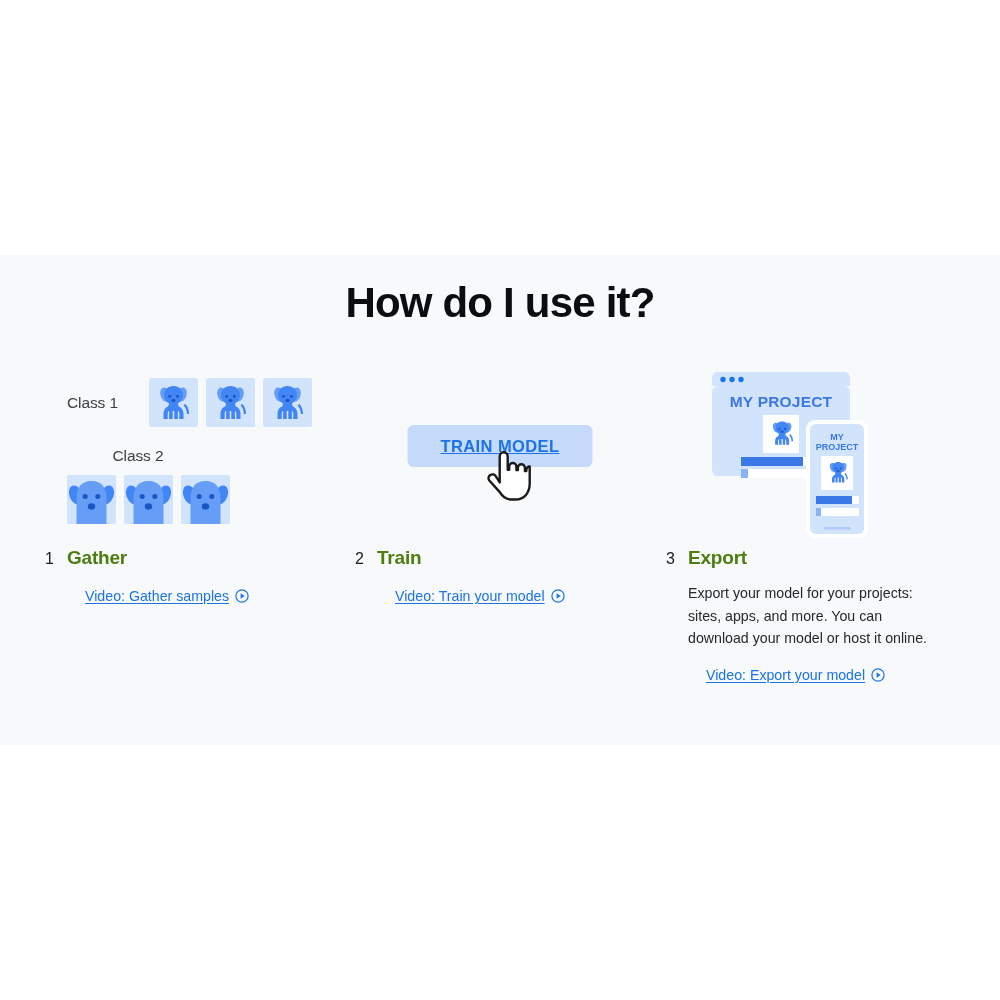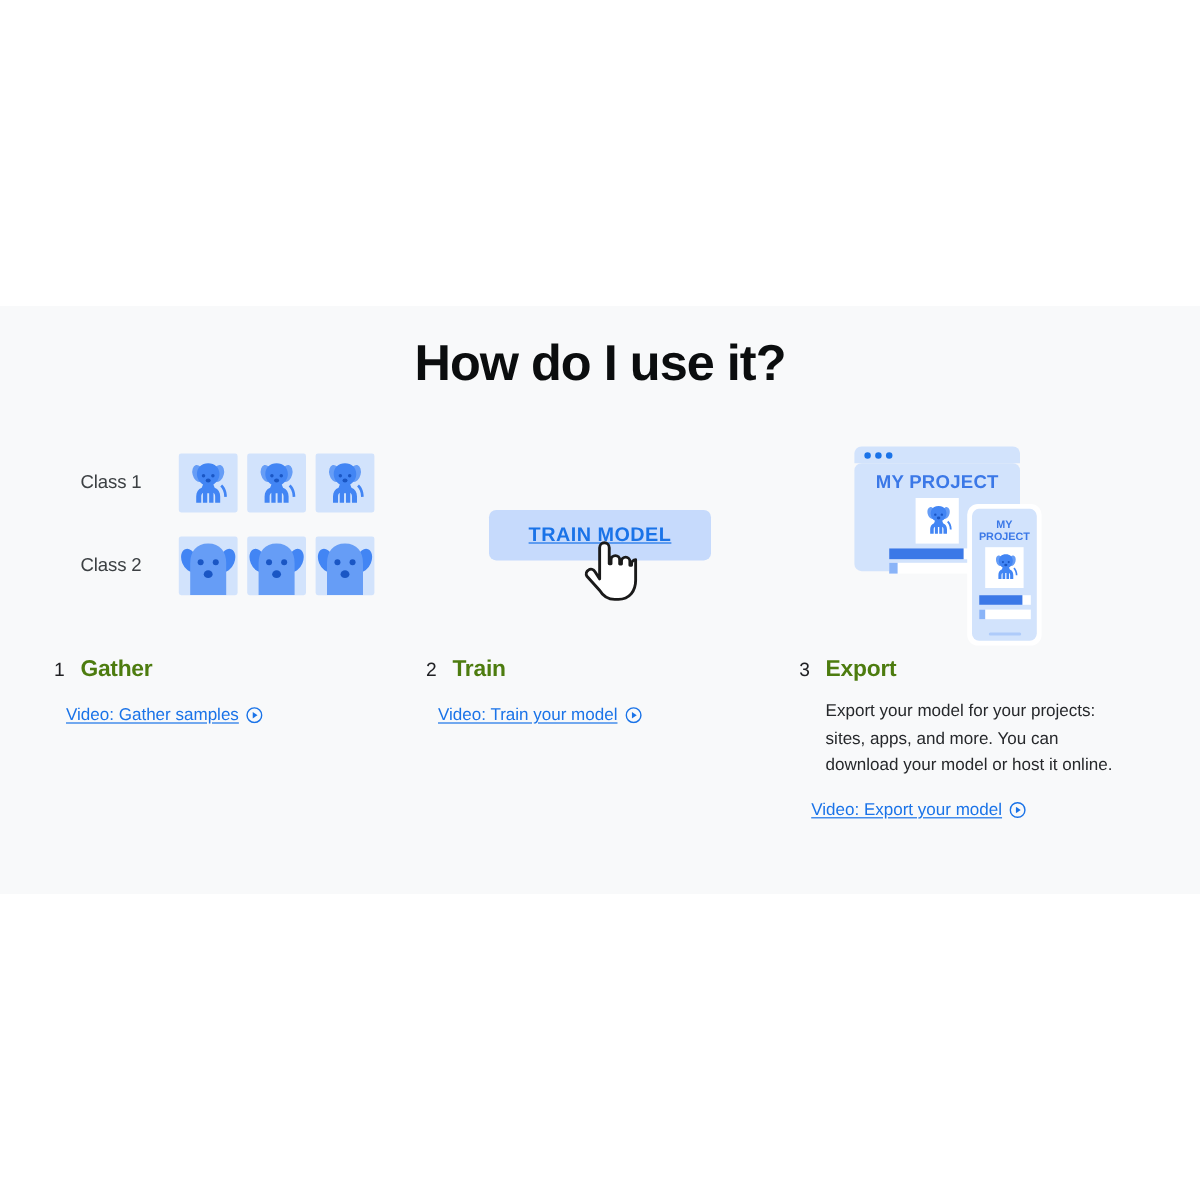--- a/index.html
+++ b/index.html
@@ -87,40 +87,40 @@
     margin-top: 11px;
     width: 252px;
     font-size: 14.2px;
     line-height: 22.6px;
     color: #26282b;
   }
   .video-link {
     display: inline-flex;
     align-items: center;
     gap: 6px;
-    margin-left: 10px;
+    margin-left: 40px;
     margin-top: 17px;
     font-size: 14.2px;
     color: #1a73e8;
     text-decoration: underline;
     text-underline-offset: 2px;
     cursor: pointer;
   }
   .play-ic { display: block; }
 
   
   .class-row {
     position: absolute;
     left: 22px;
     display: flex;
     align-items: center;
     gap: 10px;
   }
   .class-row.r1 { top: 8px; }
-  .class-row.r2 { top: 77px; }
+  .class-row.r2 { top: 77px; flex-direction: column; }
   .class-label {
     width: 72px;
     font-size: 15.5px;
     color: #3c4043;
     letter-spacing: -0.1px;
   }
   .thumbs { display: flex; gap: 8px; }
   .thumb {
     width: 49px;
     height: 49px;

